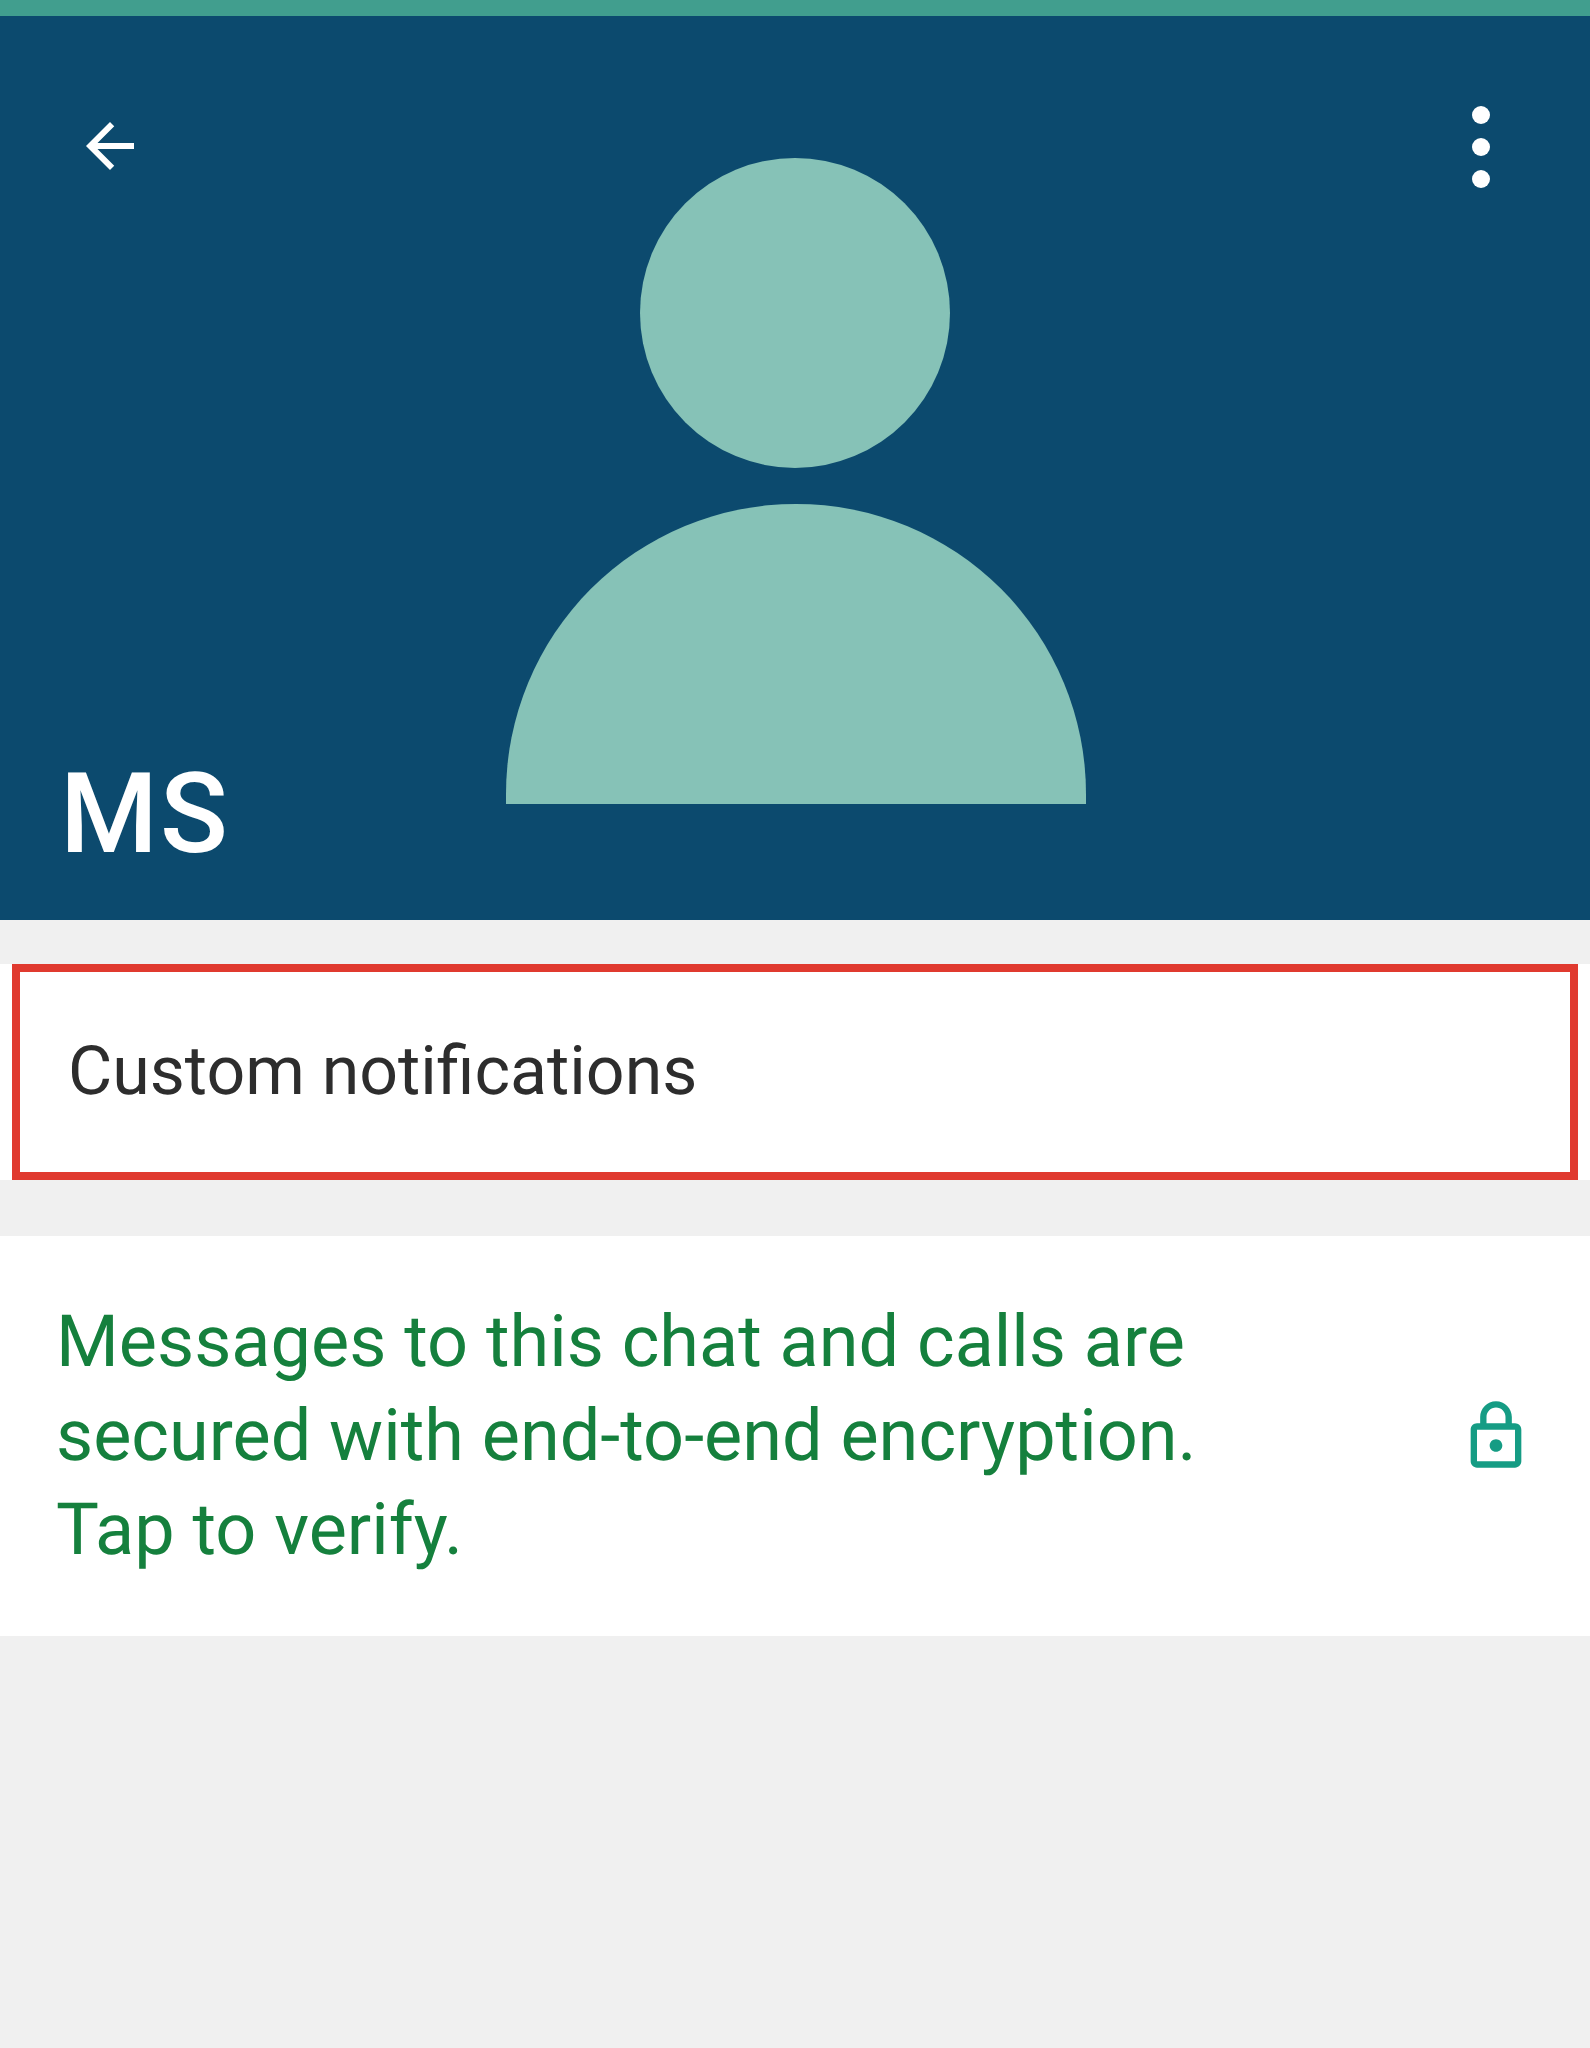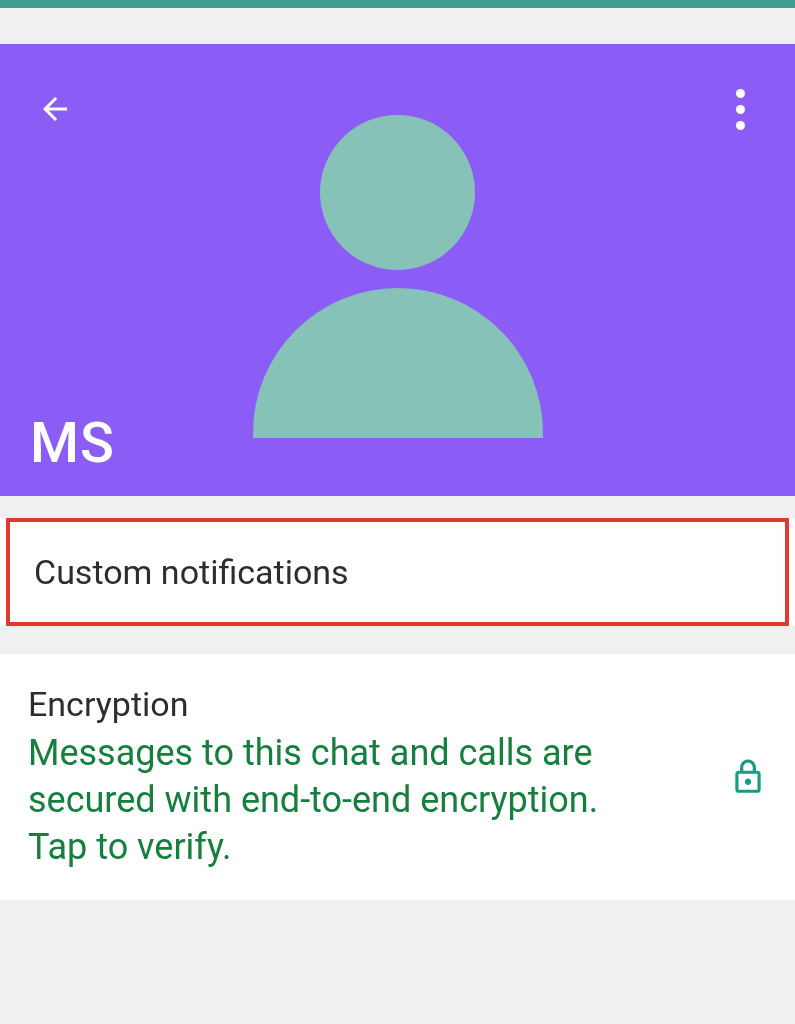--- a/index.html
+++ b/index.html
@@ -10,23 +10,22 @@
       background: #f0f0f0;
       overflow: hidden;
     }
     .statusbar {
       height: 8px;
       background: #419e8e;
     }
     .header {
       position: relative;
       height: 452px;
-      background: #8b5cf6;
+      background: #0c4a6e;
       overflow: hidden;
-      margin-top: 36px;
     }
     .avatar-silhouette {
       position: absolute;
       left: 50%;
       top: 50%;
       transform: translate(-50%, -48%);
     }
     .avatar-head {
       width: 155px;
       height: 155px;
@@ -182,21 +181,20 @@
 
 <div class="section">
   <div class="row highlight">
     <div class="row-title">Custom notifications</div>
   </div>
 </div>
 
 <div class="section section-gap">
   <div class="row">
     <div class="row-content">
-      <div class="row-title">Encryption</div>
       <div class="row-sub">Messages to this chat and calls are secured with end-to-end encryption. Tap to verify.</div>
     </div>
     <div class="lock-icon">
       <svg viewBox="0 0 24 24">
           <path d="M18 8h-1V6c0-2.76-2.24-5-5-5S7 3.24 7 6v2H6c-1.1 0-2 .9-2 2v10c0 1.1.9 2 2 2h12c1.1 0 2-.9 2-2V10c0-1.1-.9-2-2-2zM9 6c0-1.66 1.34-3 3-3s3 1.34 3 3v2H9V6zm9 14H6V10h12v10zm-6-3c1.1 0 2-.9 2-2s-.9-2-2-2-2 .9-2 2 .9 2 2 2z"></path>
         </svg>
     </div>
   </div>
 </div>
 

